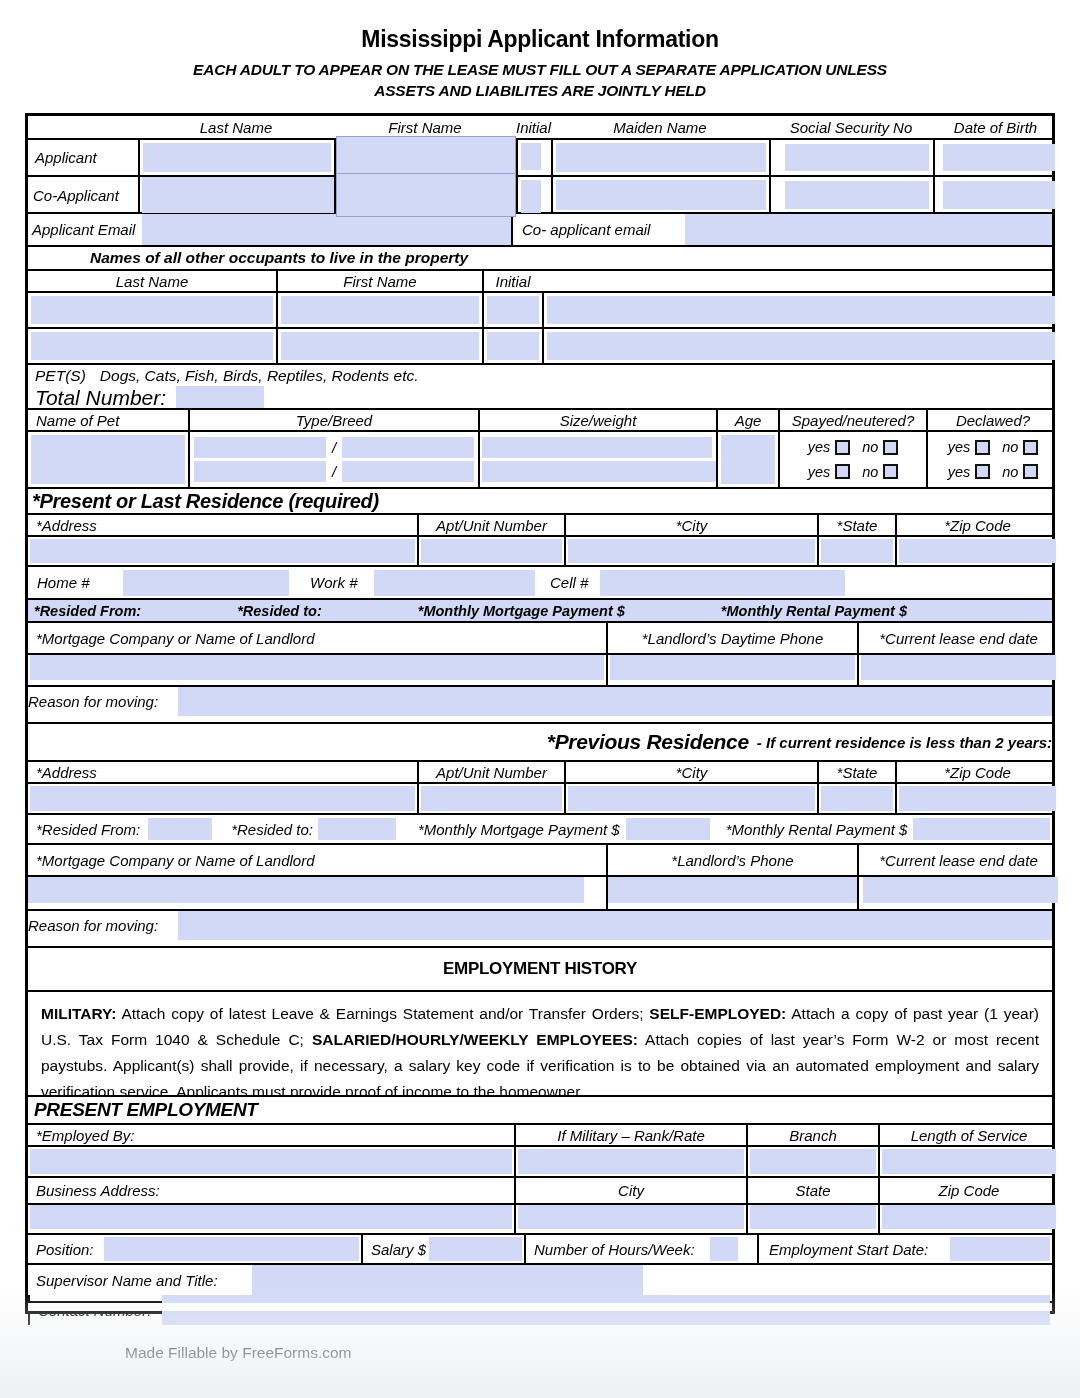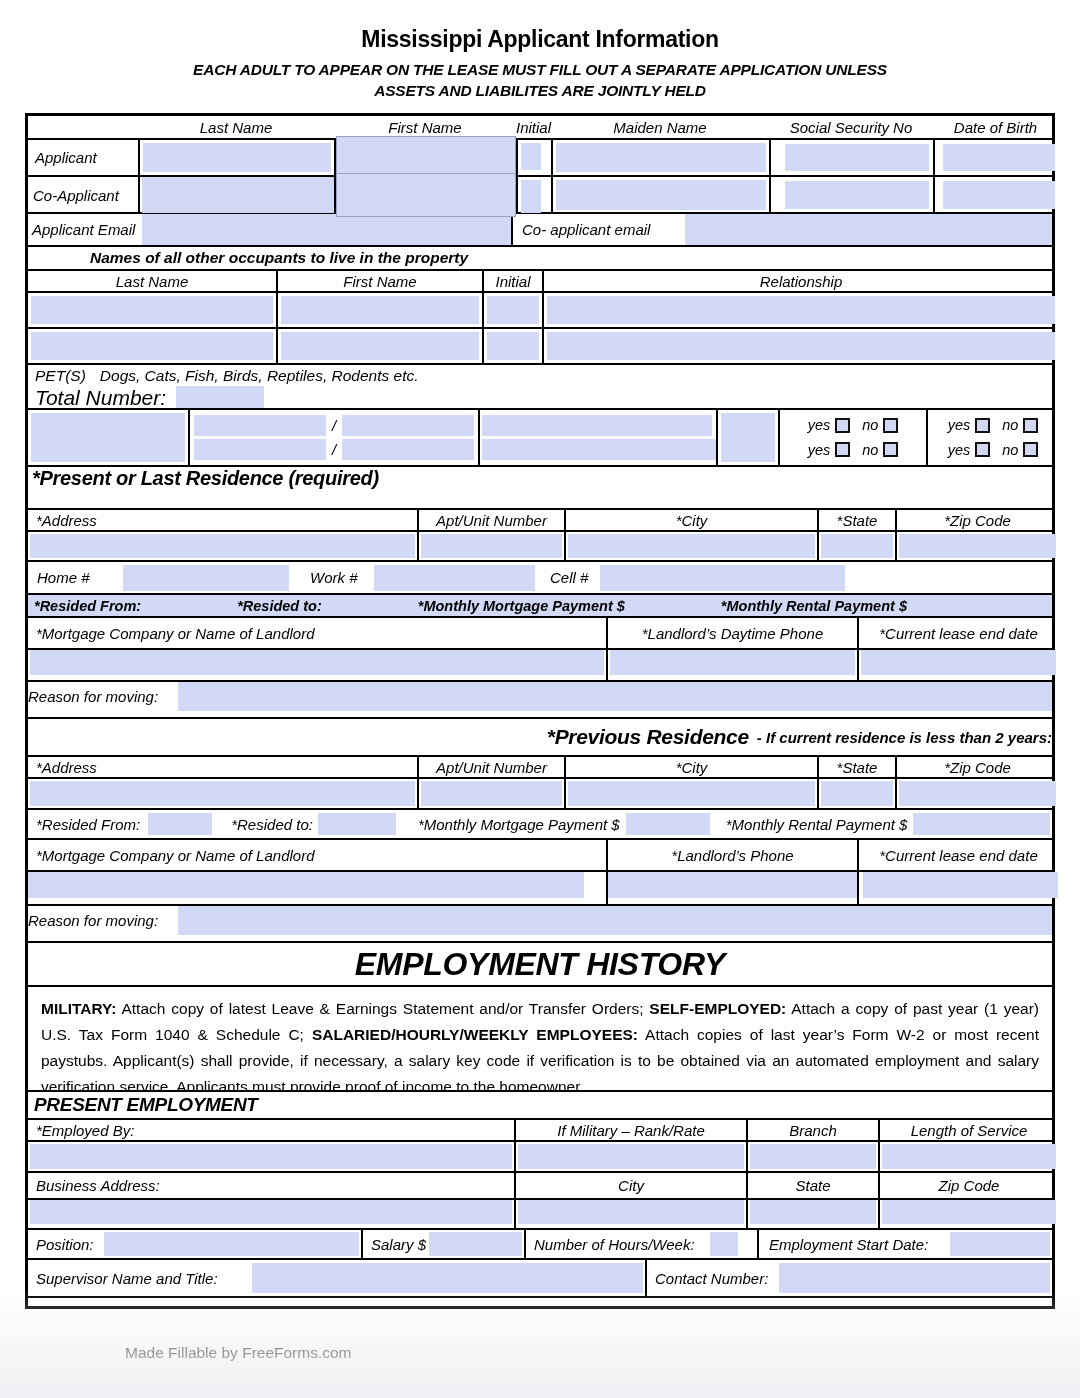--- a/index.html
+++ b/index.html
@@ -54,21 +54,21 @@
   .r-pet { height:57px; }
   .petcol { flex-direction:column; justify-content:space-around; padding:3px 0; }
   .subrow { display:flex; align-items:center; width:100%; height:23px; }
   .subrow .fld { height:21px; flex:1; align-self:center; margin:0 4px; }
   .slash { font-style:italic; font-size:15px; margin:0 2px; }
   .cbrow { display:flex; align-items:center; justify-content:center; width:100%; height:24px; }
   .cbl { font-style:italic; font-size:14.5px; margin-right:5px; }
   .cb { width:15px; height:15px; border:2px solid #111; background:var(--blue); display:inline-block; margin-right:12px; }
   .cb.last { margin-right:0; }
 
-  .r-sechead { height:43px; align-items:flex-start; }
+  .r-sechead { height:26px; align-items:flex-end; }
   .sechead { font-size:20px; font-weight:bold; font-style:italic; padding-left:4px; letter-spacing:-0.3px; white-space:nowrap; }
 
   .g-addr { grid-template-columns:389px 147px 253px 78px 163px; }
   .r-addrhdr { height:22px; }
   .r-addr { height:30px; }
   .r-addr .fld { margin:2px; }
 
   .r-phone { height:33px; align-items:center; padding-left:9px; }
   .r-phone .lbl { line-height:33px; }
   .fld.ph { flex:none; align-self:center; height:26px; }
@@ -87,41 +87,41 @@
 
   .r-prevhead { height:38px; align-items:center;justify-content:flex-end; }
   .prevhead-big { font-size:21px; font-weight:bold; font-style:italic; padding-left:4px; letter-spacing:-0.3px; white-space:nowrap; }
   .prevhead-note { font-size:15px; font-weight:bold; font-style:italic; margin-left:8px; white-space:nowrap; }
 
   .r-resided-wht { height:30px; align-items:center; }
   .r-resided-wht .lbl { font-size:15px; }
   .fld.sm { flex:none; align-self:center; height:22px; }
 
   .r-emphead { height:44px; align-items:center; justify-content:center; }
-  .emphead { font-size:32px; font-weight:bold; font-style:italic; letter-spacing:-0.3px; }
+  .emphead { font-size:17px; font-weight:bold; letter-spacing:-0.3px; }
   .r-notice { height:105px; display:block; padding:9px 13px 0 13px; }
   .notice { font-size:15.5px; line-height:26px; text-align:justify; }
   .r-preshead { height:28px; align-items:center; }
   .preshead { font-size:19px; font-weight:bold; font-style:italic; padding-left:6px; letter-spacing:-0.3px; }
 
   .g-emp { grid-template-columns:486px 232px 132px 180px; }
   .r-emphdr { height:22px; }
   .r-emp { height:31px; }
   .r-emp .fld { margin:2px; }
   .r-bizhdr { height:27px; }
   .r-biz { height:30px; }
   .r-biz .fld { margin:0 2px 4px 2px; }
 
   .r-pos { height:30px; }
   .seg { display:flex; align-items:center; border-left:2px solid #000; }
   .seg:first-child { border-left:none; }
   .seg .lbl { padding-left:8px; }
   .r-pos .fld { height:24px; align-self:center; margin:0 2px; }
 
-  .r-sup { height:38px; }
+  .r-sup { height:38px;flex-direction:column; }
   .r-sup .lbl { padding-left:8px; }
   .r-sup .fld { height:30px; align-self:center; margin:0 2px; }
 
   .r-end { height:8px; border-bottom:none; }
 
   .footer { position:absolute; left:125px; top:1344px; font-size:15.5px; color:#111; }
 
   :root { --blue:#d2d9f7; }
 </style>
 </head>
@@ -222,23 +222,20 @@
     <div class="row grid g-occ r-occhdr">
       <div class="c">
           <span class="hdr">Last Name</span>
         </div>
       <div class="c">
           <span class="hdr">First Name</span>
         </div>
       <div class="c">
           <span class="hdr">Initial</span>
         </div>
-      <div class="c">
-          <span class="hdr">Relationship</span>
-        </div>
     </div>
 
     <div class="row grid g-occ r-occ">
       <div class="c">
           <div class="fld"></div>
         </div>
       <div class="c">
           <div class="fld"></div>
         </div>
       <div class="c">
@@ -266,20 +263,40 @@
     <div class="row r-pets">
       <div class="pets-line1">
         <span>PET(S)</span><span class="gap"></span><span>Dogs, Cats, Fish, Birds, Reptiles, Rodents etc.</span>
       </div>
       <div class="pets-line2">
         <span>Total Number:</span>
         <div class="fld total"></div>
       </div>
     </div>
 
+    <div class="row grid g-pet r-pethdr">
+      <div class="c">
+          <span class="hdr left">Name of Pet</span>
+        </div>
+      <div class="c">
+          <span class="hdr">Type/Breed</span>
+        </div>
+      <div class="c">
+          <span class="hdr">Size/weight</span>
+        </div>
+      <div class="c">
+          <span class="hdr">Age</span>
+        </div>
+      <div class="c">
+          <span class="hdr">Spayed/neutered?</span>
+        </div>
+      <div class="c">
+          <span class="hdr">Declawed?</span>
+        </div>
+    </div>
 
     <div class="row grid g-pet r-pet">
       <div class="c">
           <div class="fld"></div>
         </div>
       <div class="c petcol">
         <div class="subrow">
           <div class="fld"></div>
           <span class="slash">/</span>
           <div class="fld"></div>

